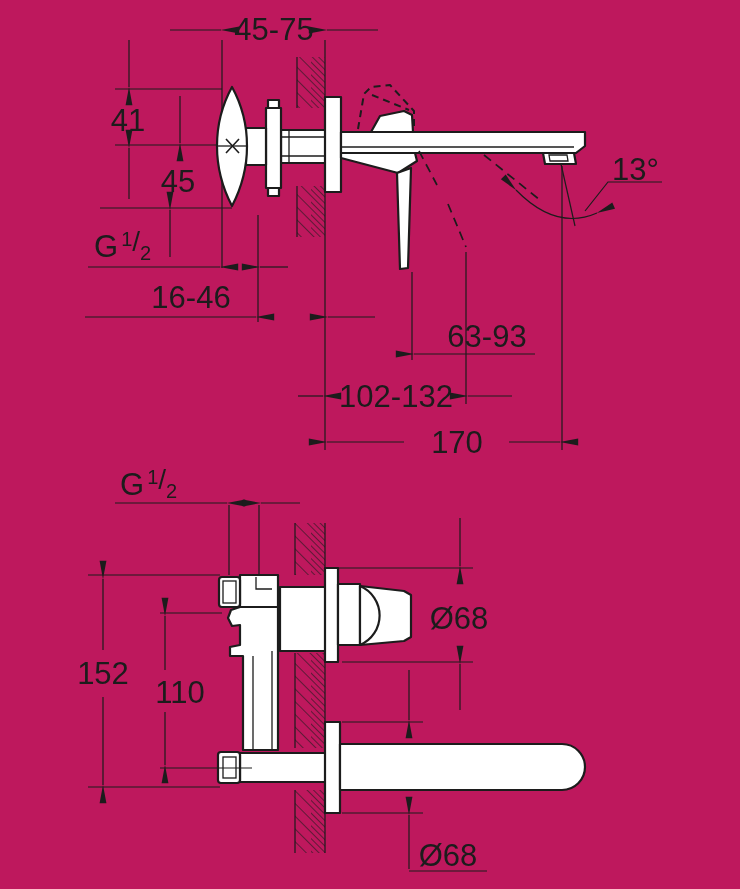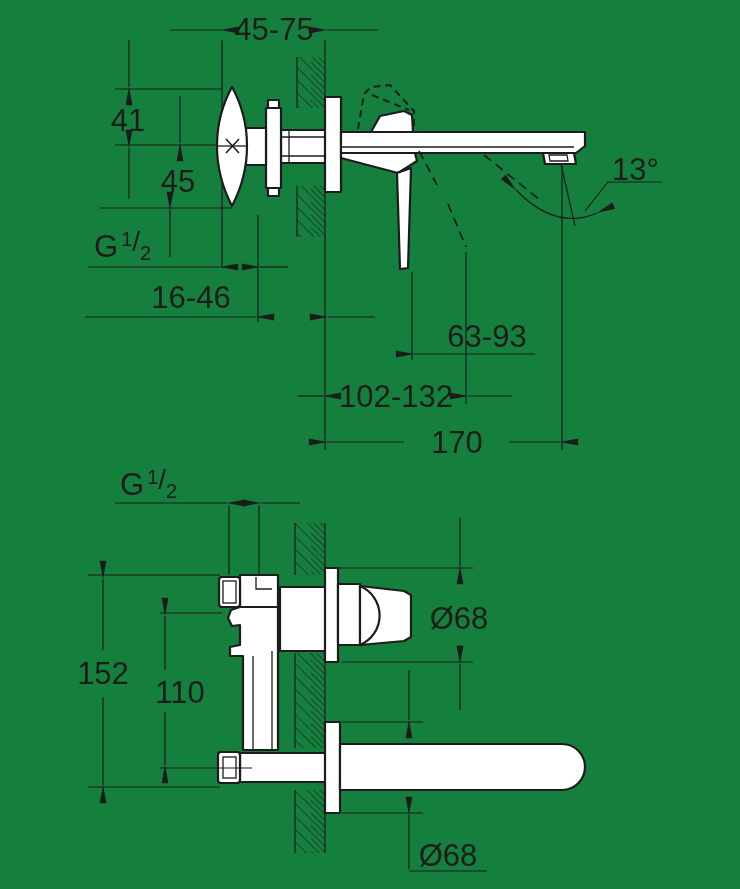--- a/index.html
+++ b/index.html
@@ -1,16 +1,16 @@
 <!DOCTYPE html>
 <html><head>
 <meta charset="utf-8">
 <style>
   html,body{margin:0;padding:0;background:#ffffff;}
-  .stage{position:relative;width:740px;height:889px;background:#15803d;overflow:hidden;}
+  .stage{position:relative;width:740px;height:889px;background:#be185d;overflow:hidden;}
   svg{display:block;}
   text{font-family:"Liberation Sans","DejaVu Sans",sans-serif;fill:#1c1c1c;}
   .dimtext{font-size:31px;}
   .outline{fill:#ffffff;stroke:#1c1c1c;stroke-width:2.2;stroke-linejoin:round;}
   .outline-nf{fill:none;stroke:#1c1c1c;stroke-width:2.2;stroke-linejoin:round;}
   .inner{fill:none;stroke:#1c1c1c;stroke-width:1.3;}
   .dim{fill:none;stroke:#1c1c1c;stroke-width:1.2;}
   .dashed{fill:none;stroke:#1c1c1c;stroke-width:2;stroke-dasharray:7 5;stroke-linejoin:round;}
   .swing{fill:none;stroke:#1c1c1c;stroke-width:1.7;stroke-dasharray:9 6;}
 </style>

